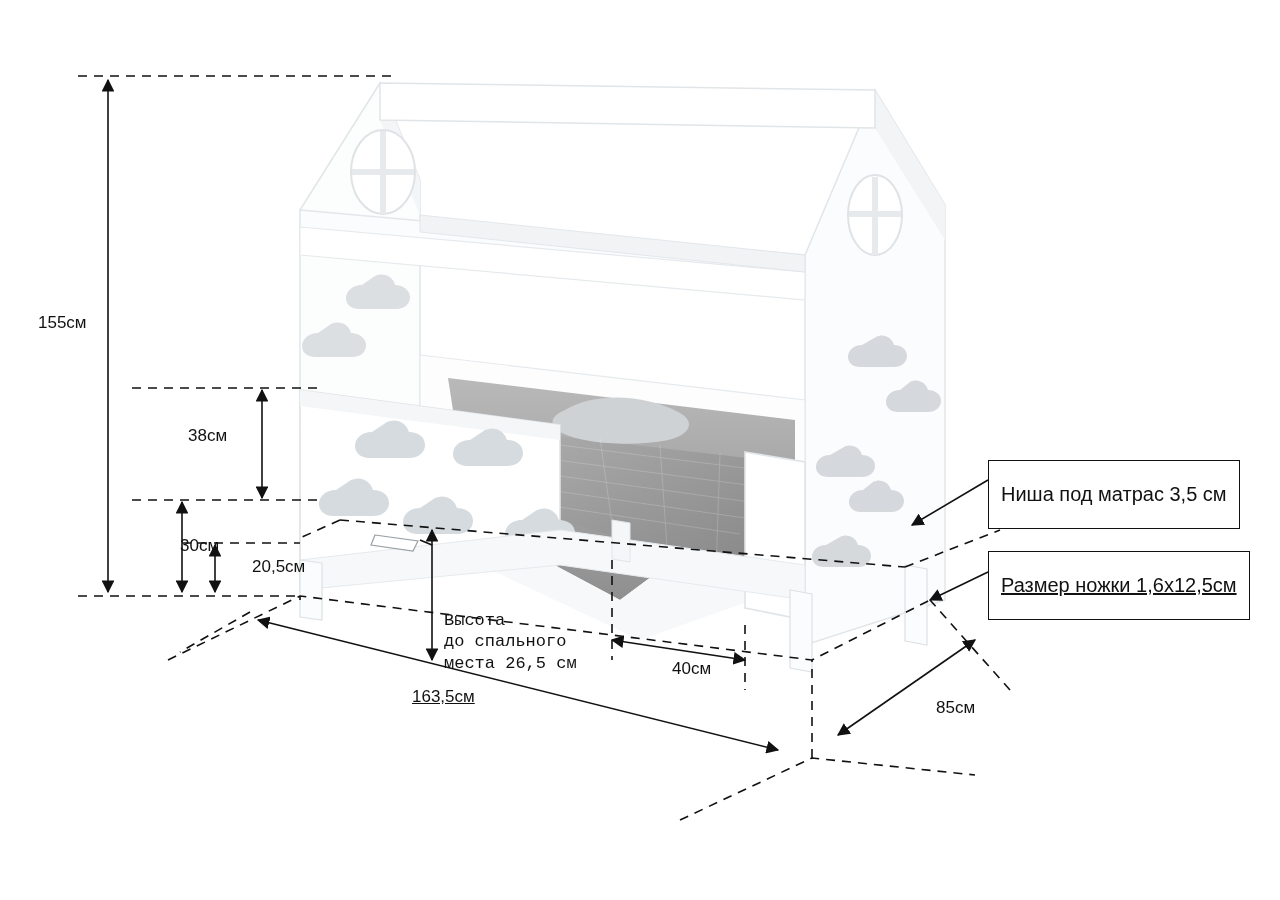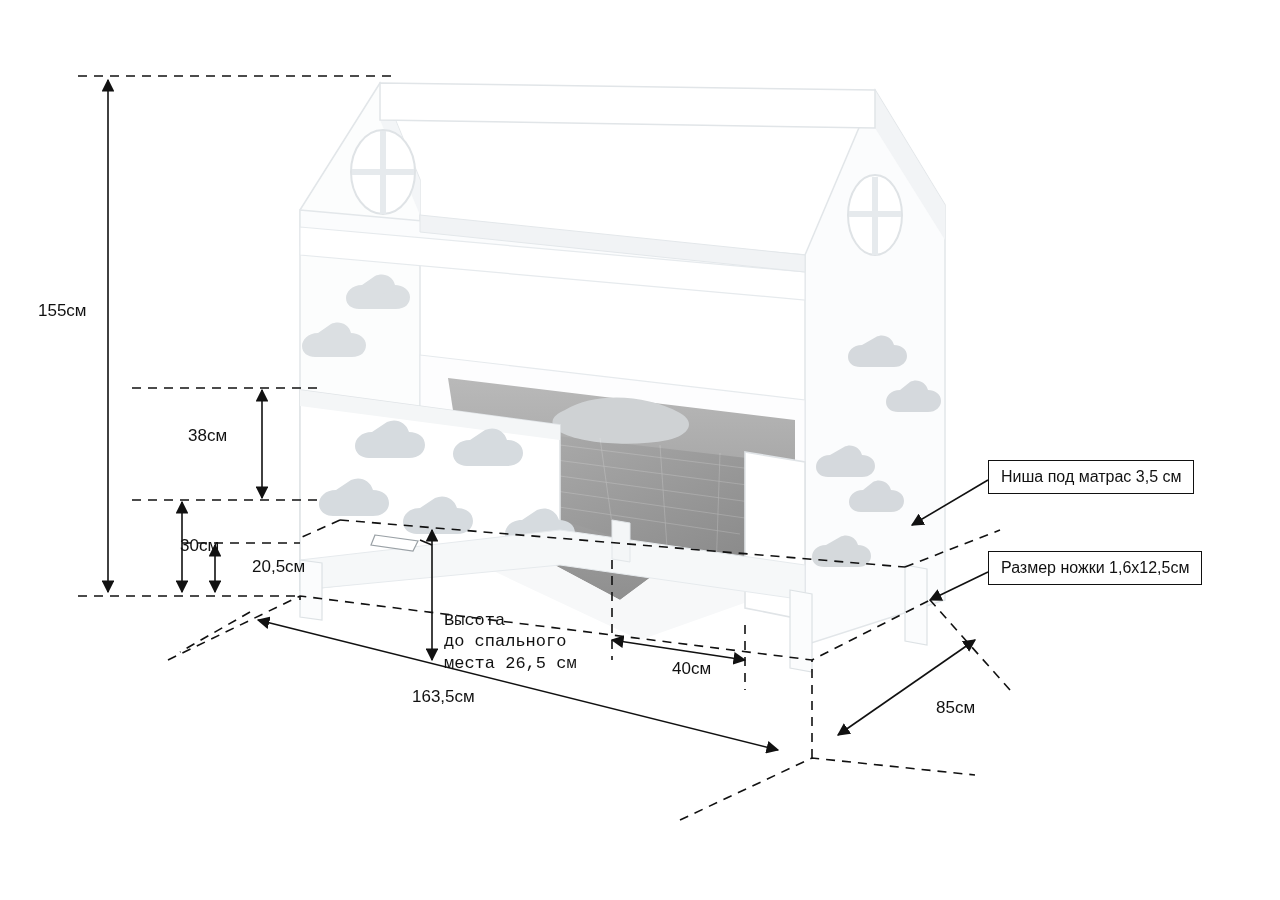--- a/index.html
+++ b/index.html
@@ -29,23 +29,23 @@
     position: absolute;
     font-size: 17px;
     color: #111;
     white-space: pre;
     line-height: 1.25;
   }
   .callout {
     position: absolute;
     border: 1.6px solid #111;
     background: #ffffff;
-    font-size: 16px;
+    font-size: 20px;
     color: #111;
-    padding: 7px 12px;
+    padding: 22px 12px;
     white-space: nowrap;
   }
   .multiline {
     white-space: pre-line;
     font-family: Liberation Mono, monospace;
   }
 </style>
 </head>
 <body>
 
@@ -197,27 +197,27 @@
 
       <path d="M612,640 L745,660" marker-start="url(#arr)" marker-end="url(#arr)"></path>
 
       <path d="M975,640 L838,735" marker-start="url(#arr)" marker-end="url(#arr)"></path>
 
       <path d="M988,480 L912,525" marker-end="url(#arr)"></path>
       <path d="M988,572 L930,600" marker-end="url(#arr)"></path>
     </g>
   </svg>
 
-  <div class="dimtext" style="left:38px; top:300px;">155см</div>
+  <div class="dimtext" style="left:38px; top:312px;">155см</div>
   <div class="dimtext" style="left:188px; top:425px;">38см</div>
   <div class="dimtext" style="left:152px; top:535px;margin-left:28px;">30см</div>
   <div class="dimtext" style="left:208px; top:556px;margin-left:44px;">20,5см</div>
   <div class="dimtext multiline" style="left:444px; top:610px;">Высота
 до спального
 места 26,5 см</div>
-  <div class="dimtext" style="left:412px; top:686px;">163,5см</div>
+  <div class="dimtext" style="left:412px; top:686px;text-decoration:underline;">163,5см</div>
   <div class="dimtext" style="left:672px; top:658px;">40см</div>
   <div class="dimtext" style="left:936px; top:697px;">85см</div>
 
   <div class="callout" style="left:988px; top:460px;">Ниша под матрас 3,5 см</div>
-  <div class="callout" style="left:988px; top:551px;">Размер ножки 1,6x12,5см</div>
+  <div class="callout" style="left:988px; top:551px;text-decoration:underline;">Размер ножки 1,6x12,5см</div>
 
 </div>
 
 </body></html>

